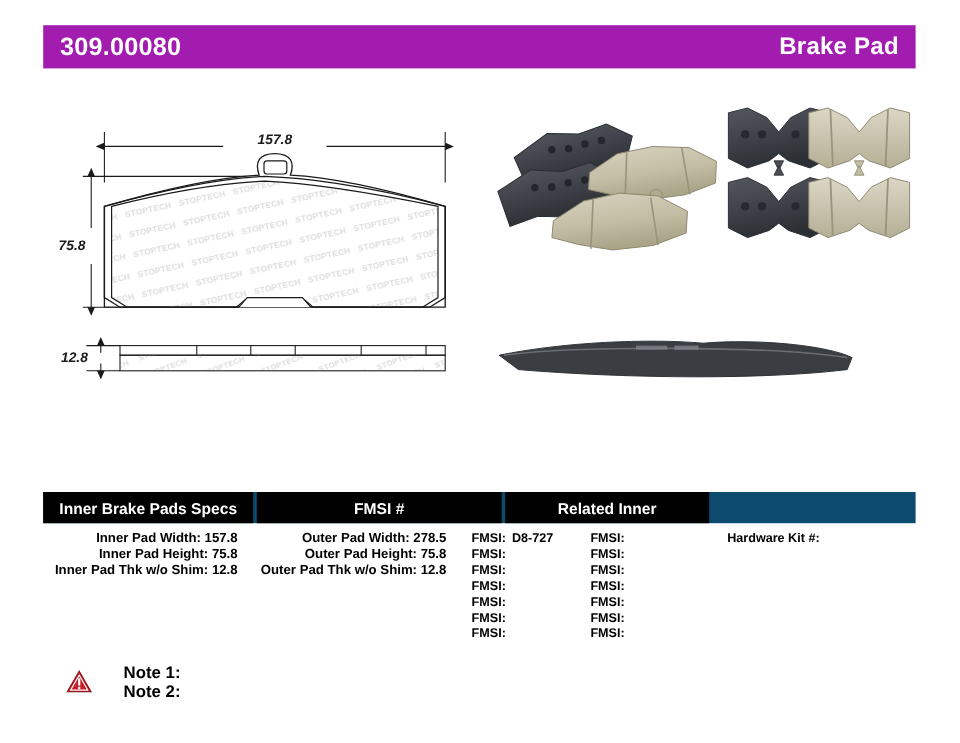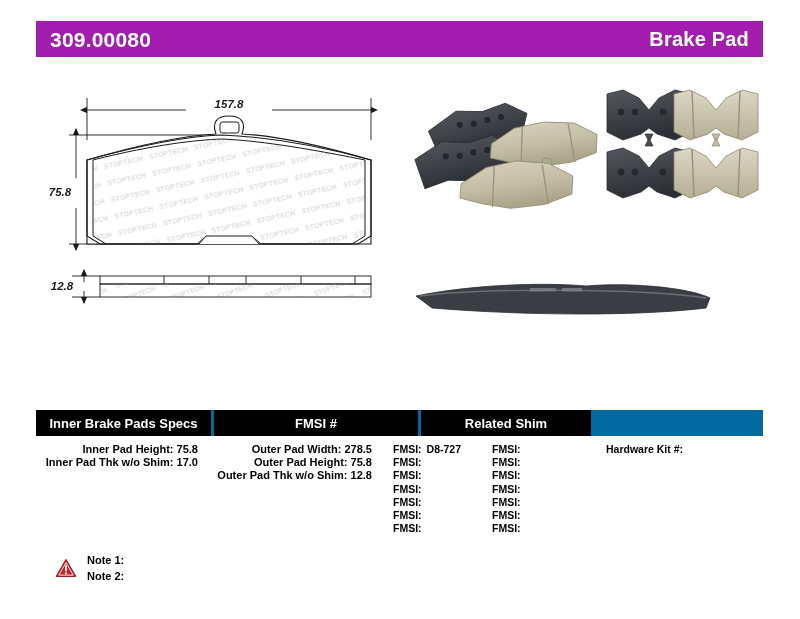--- a/index.html
+++ b/index.html
@@ -42,21 +42,21 @@
     font-size: 20px;
     font-weight: bold;
     letter-spacing: 0.2px;
     line-height: 1;
   }
 
   
   .drawing-area {
     position: absolute;
     left: 36px;
-    top: 68px;
+    top: 80px;
     width: 370px;
     height: 270px;
   }
   .drawing-area svg { display: block; }
 
   
   .photo-area {
     position: absolute;
     left: 410px;
     top: 80px;
@@ -70,21 +70,21 @@
     position: absolute;
     left: 36px;
     top: 410px;
     width: 727px;
     height: 130px;
   }
   .table-head {
     display: flex;
     width: 100%;
     height: 26px;
-    background: #0369a1;
+    background: #0c4a6e;
   }
   .th {
     background: #000000;
     color: #ffffff;
     font-size: 13px;
     font-weight: bold;
     display: flex;
     align-items: center;
     justify-content: center;
     height: 26px;
@@ -148,24 +148,25 @@
   }
   .warn-icon {
     width: 22px;
     height: 20px;
     margin-top: 6px;
     margin-right: 10px;
     flex: none;
   }
   .notes-text { }
   .note-line {
-    font-size: 11px;
+    font-size: 14px;
     font-weight: bold;
     line-height: 16px;
     white-space: nowrap;
+    margin-left: 16px;
   }
 </style>
 </head>
 <body>
 
 <div class="header-bar">
   <div class="header-partno">309.00080</div>
   <div class="header-title">Brake Pad</div>
 </div>
 
@@ -346,28 +347,29 @@
       <rect x="152" y="8" width="20" height="3.5" fill="#7d8188" opacity="0.8"></rect>
     </g>
   </svg>
 </div>
 
 <div class="spec-table">
 
   <div class="table-head">
     <div class="th col-inner">Inner Brake Pads Specs</div>
     <div class="th col-fmsi">FMSI #</div>
-    <div class="th col-parts">Related Shim</div>
+    <div class="th col-parts">Related Inner</div>
   </div>
 
   <div class="table-body">
 
     <div class="td col-inner">
+      <div class="spec-line">Inner Pad Width: 157.8</div>
       <div class="spec-line">Inner Pad Height: 75.8</div>
-      <div class="spec-line">Inner Pad Thk w/o Shim: 17.0</div>
+      <div class="spec-line">Inner Pad Thk w/o Shim: 12.8</div>
     </div>
 
     <div class="td col-outer">
       <div class="spec-line">Outer Pad Width: 278.5</div>
       <div class="spec-line">Outer Pad Height: 75.8</div>
       <div class="spec-line">Outer Pad Thk w/o Shim: 12.8</div>
     </div>
 
     <div class="td col-fmsi">
       <div class="fmsi-grid">

